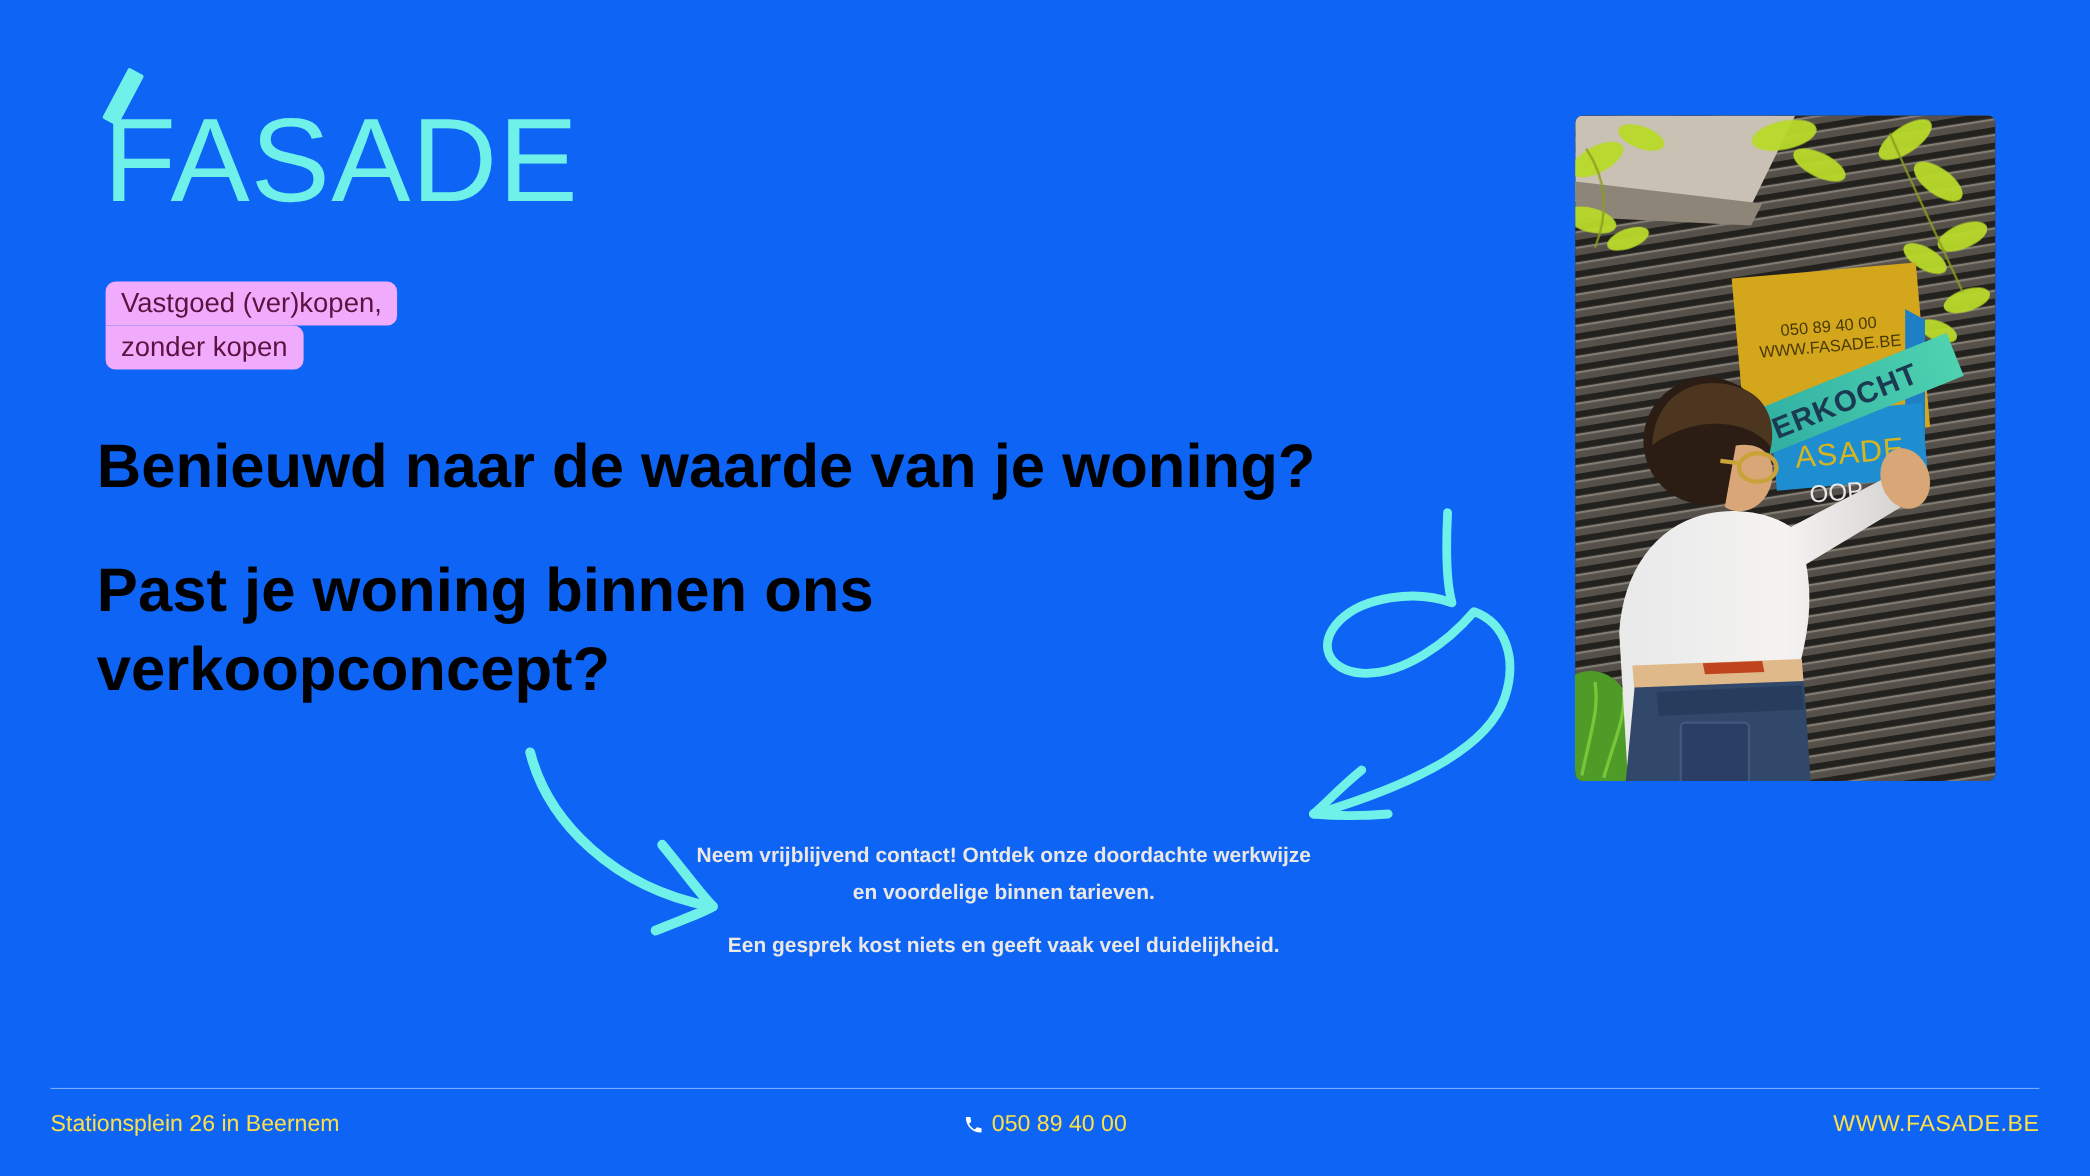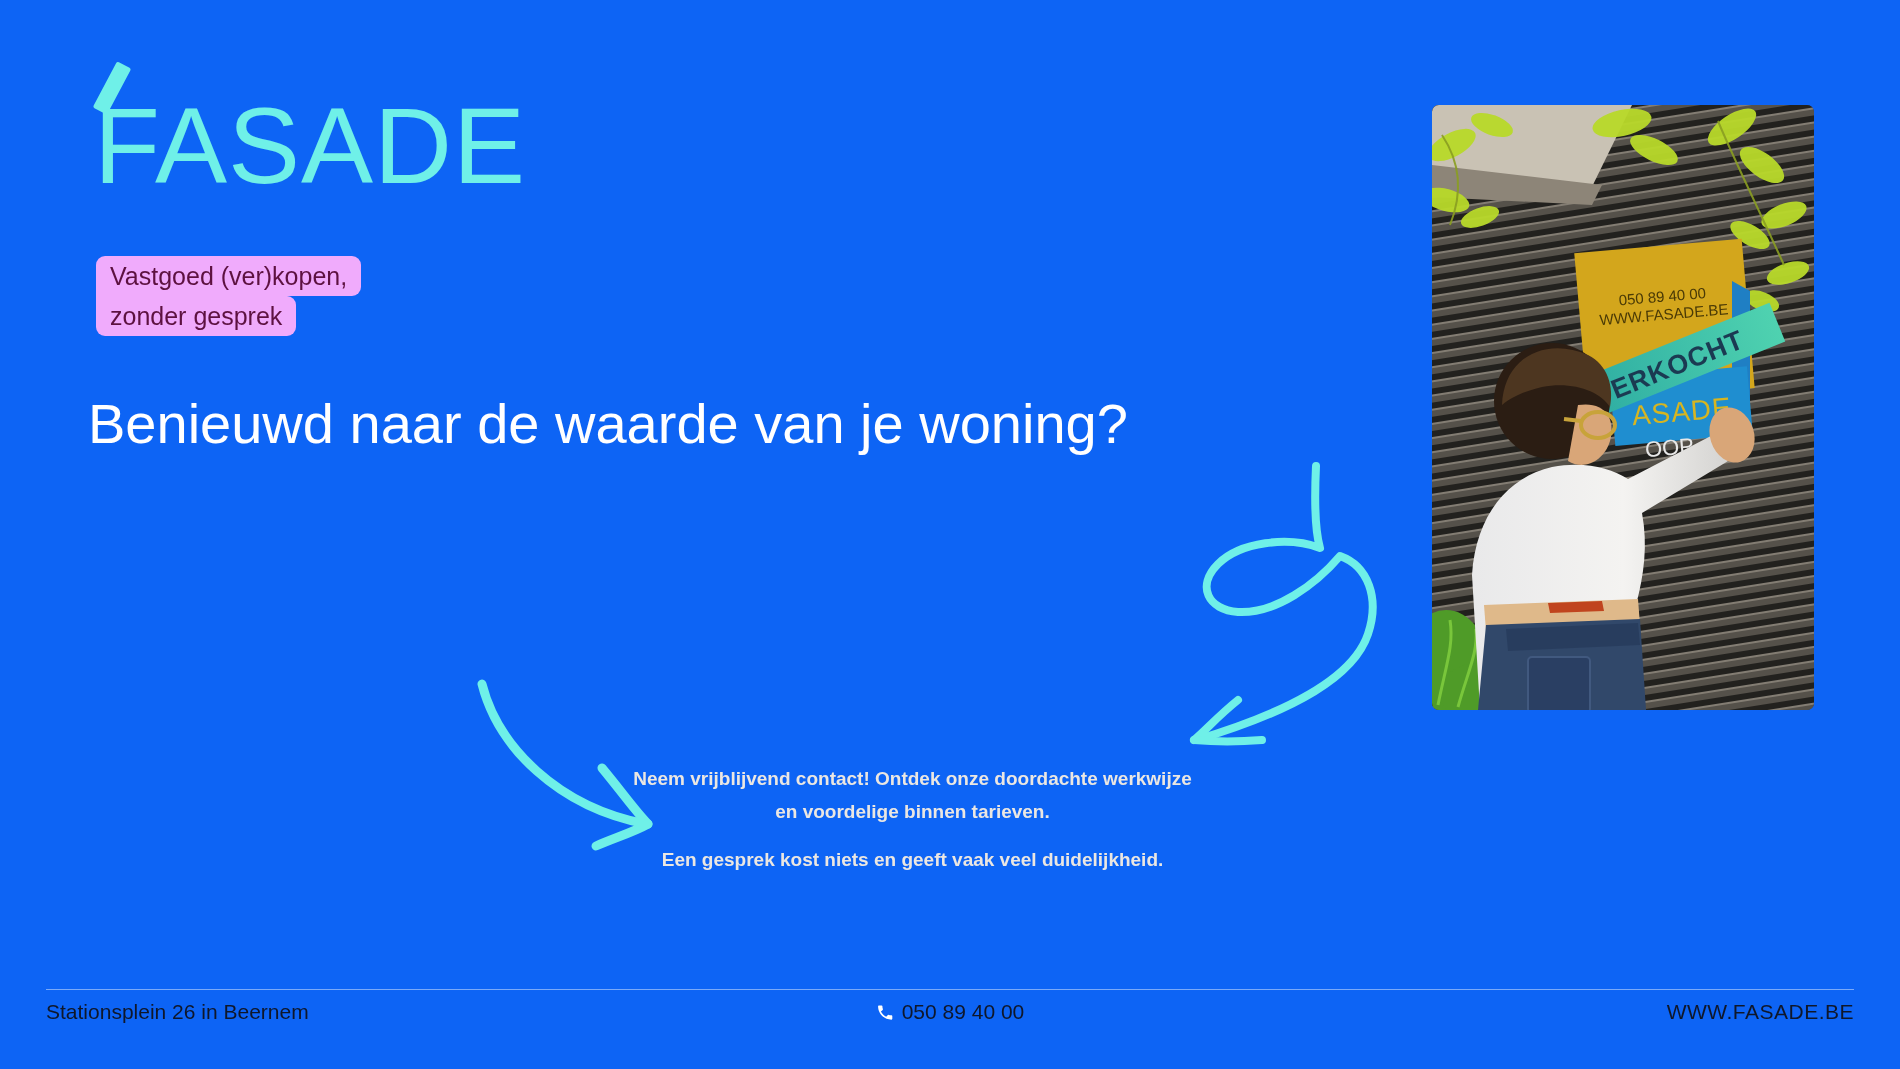--- a/index.html
+++ b/index.html
@@ -80,24 +80,24 @@
   .tagline-line.first {
     border-radius: 9px 9px 9px 0;
   }
   .tagline-line.second {
     border-radius: 0 9px 9px 9px;
   }
 
   
   .headline {
     position: absolute;
-    color: #ffffff;
+    color: #000000;
     font-size: 56px;
     line-height: 72px;
-    font-weight: 400;
+    font-weight: 700;
     letter-spacing: 0px;
     white-space: pre-line;
   }
   .headline-1 {
     left: 88px;
     top: 388px;
     width: 1330px;
   }
   .headline-2 {
     left: 88px;
@@ -162,23 +162,23 @@
     height: 1px;
     background: rgba(255,255,255,0.45);
   }
   .footer {
     position: absolute;
     left: 46px;
     top: 997px;
     width: 1808px;
     height: 40px;
     display: flex;
-    align-items: flex-start;
+    align-items: flex-end;
     justify-content: space-between;
-    color: #0f172a;
+    color: #fde047;
     font-size: 21px;
     line-height: 30px;
     font-weight: 400;
   }
   .footer-left { white-space: nowrap; }
   .footer-center {
     display: flex;
     align-items: center;
     gap: 7px;
     white-space: nowrap;
@@ -201,24 +201,25 @@
 
 <div class="slide">
 
   <div class="logo-block">
     <div class="logo-accent"></div>
     <div class="logo-word">FASADE</div>
   </div>
 
   <div class="tagline">
     <span class="tagline-line first">Vastgoed (ver)kopen,</span>
-    <span class="tagline-line second">zonder gesprek</span>
+    <span class="tagline-line second">zonder kopen</span>
   </div>
 
   <div class="headline headline-1">Benieuwd naar de waarde van je woning?</div>
+  <div class="headline headline-2">Past je woning binnen ons verkoopconcept?</div>
 
   <div class="photo">
     <svg viewBox="0 0 382 605" preserveAspectRatio="xMidYMid slice">
       <defs>
         <linearGradient id="wallGrad" x1="0" y1="0" x2="1" y2="1">
           <stop offset="0" stop-color="#6e6a62"></stop>
           <stop offset="1" stop-color="#3a3833"></stop>
         </linearGradient>
         <pattern id="slats" width="14" height="14" patternUnits="userSpaceOnUse" patternTransform="rotate(-9)">
           <rect width="14" height="14" fill="#55514a"></rect>

